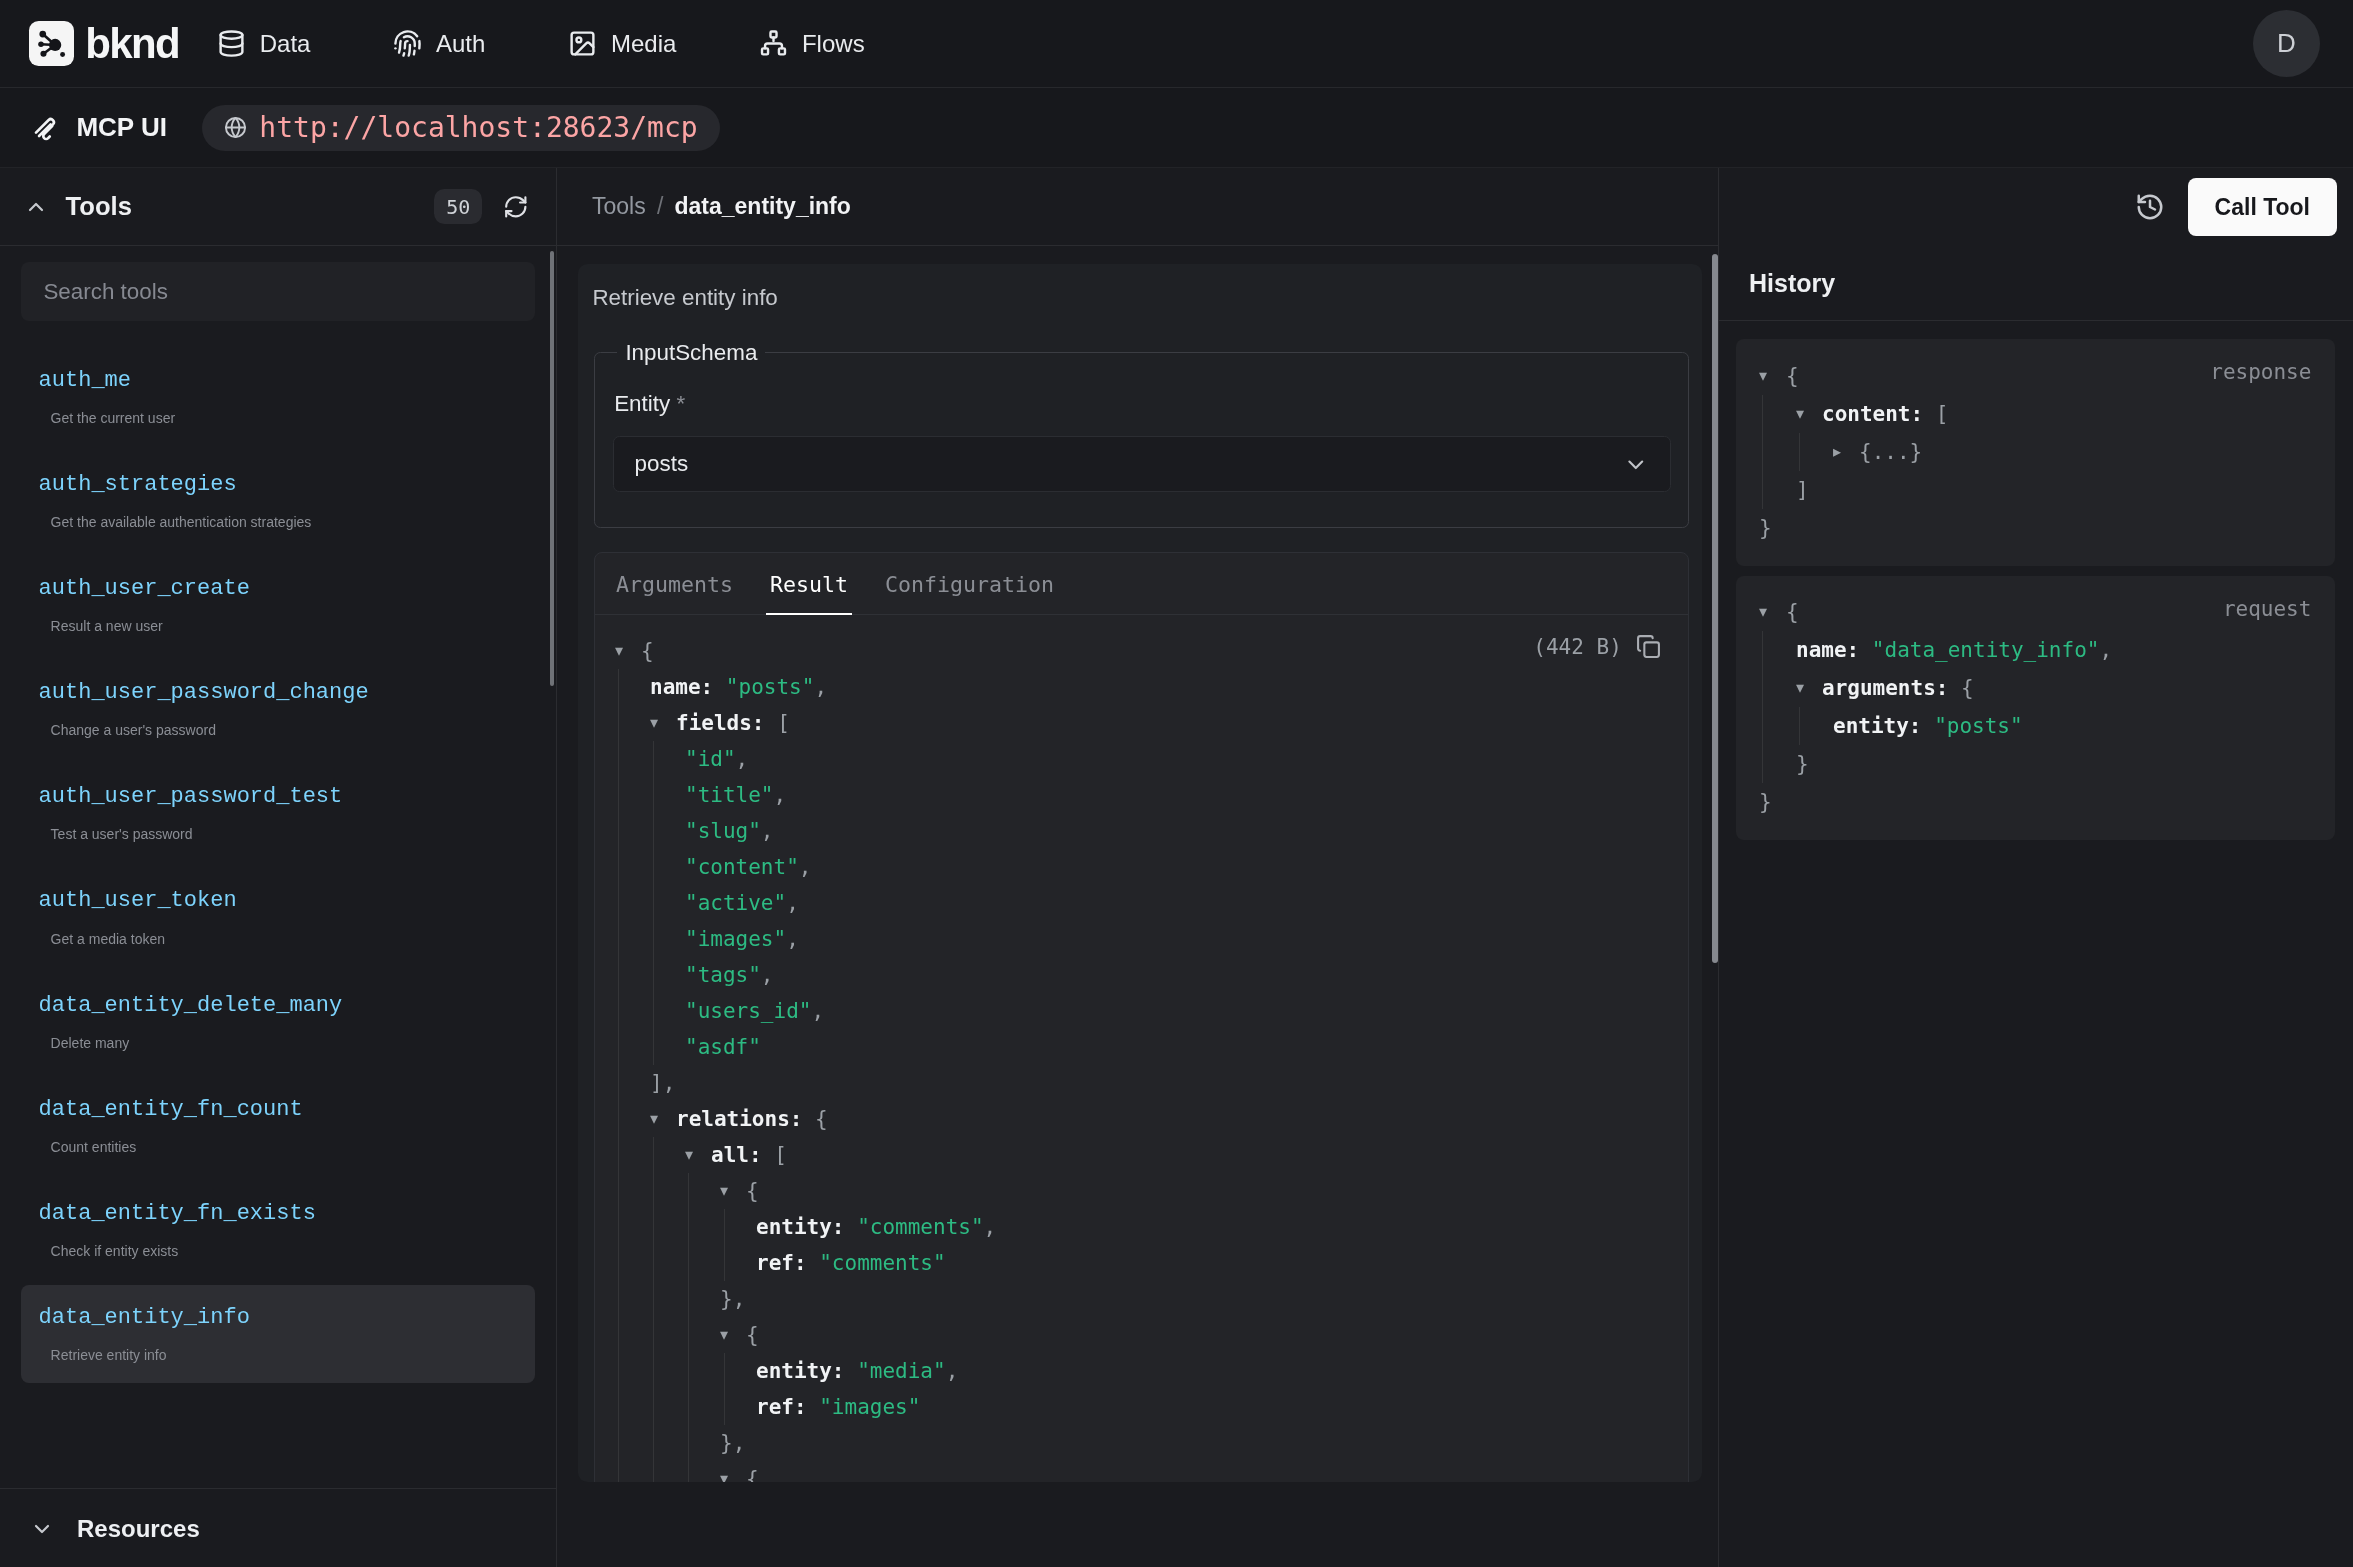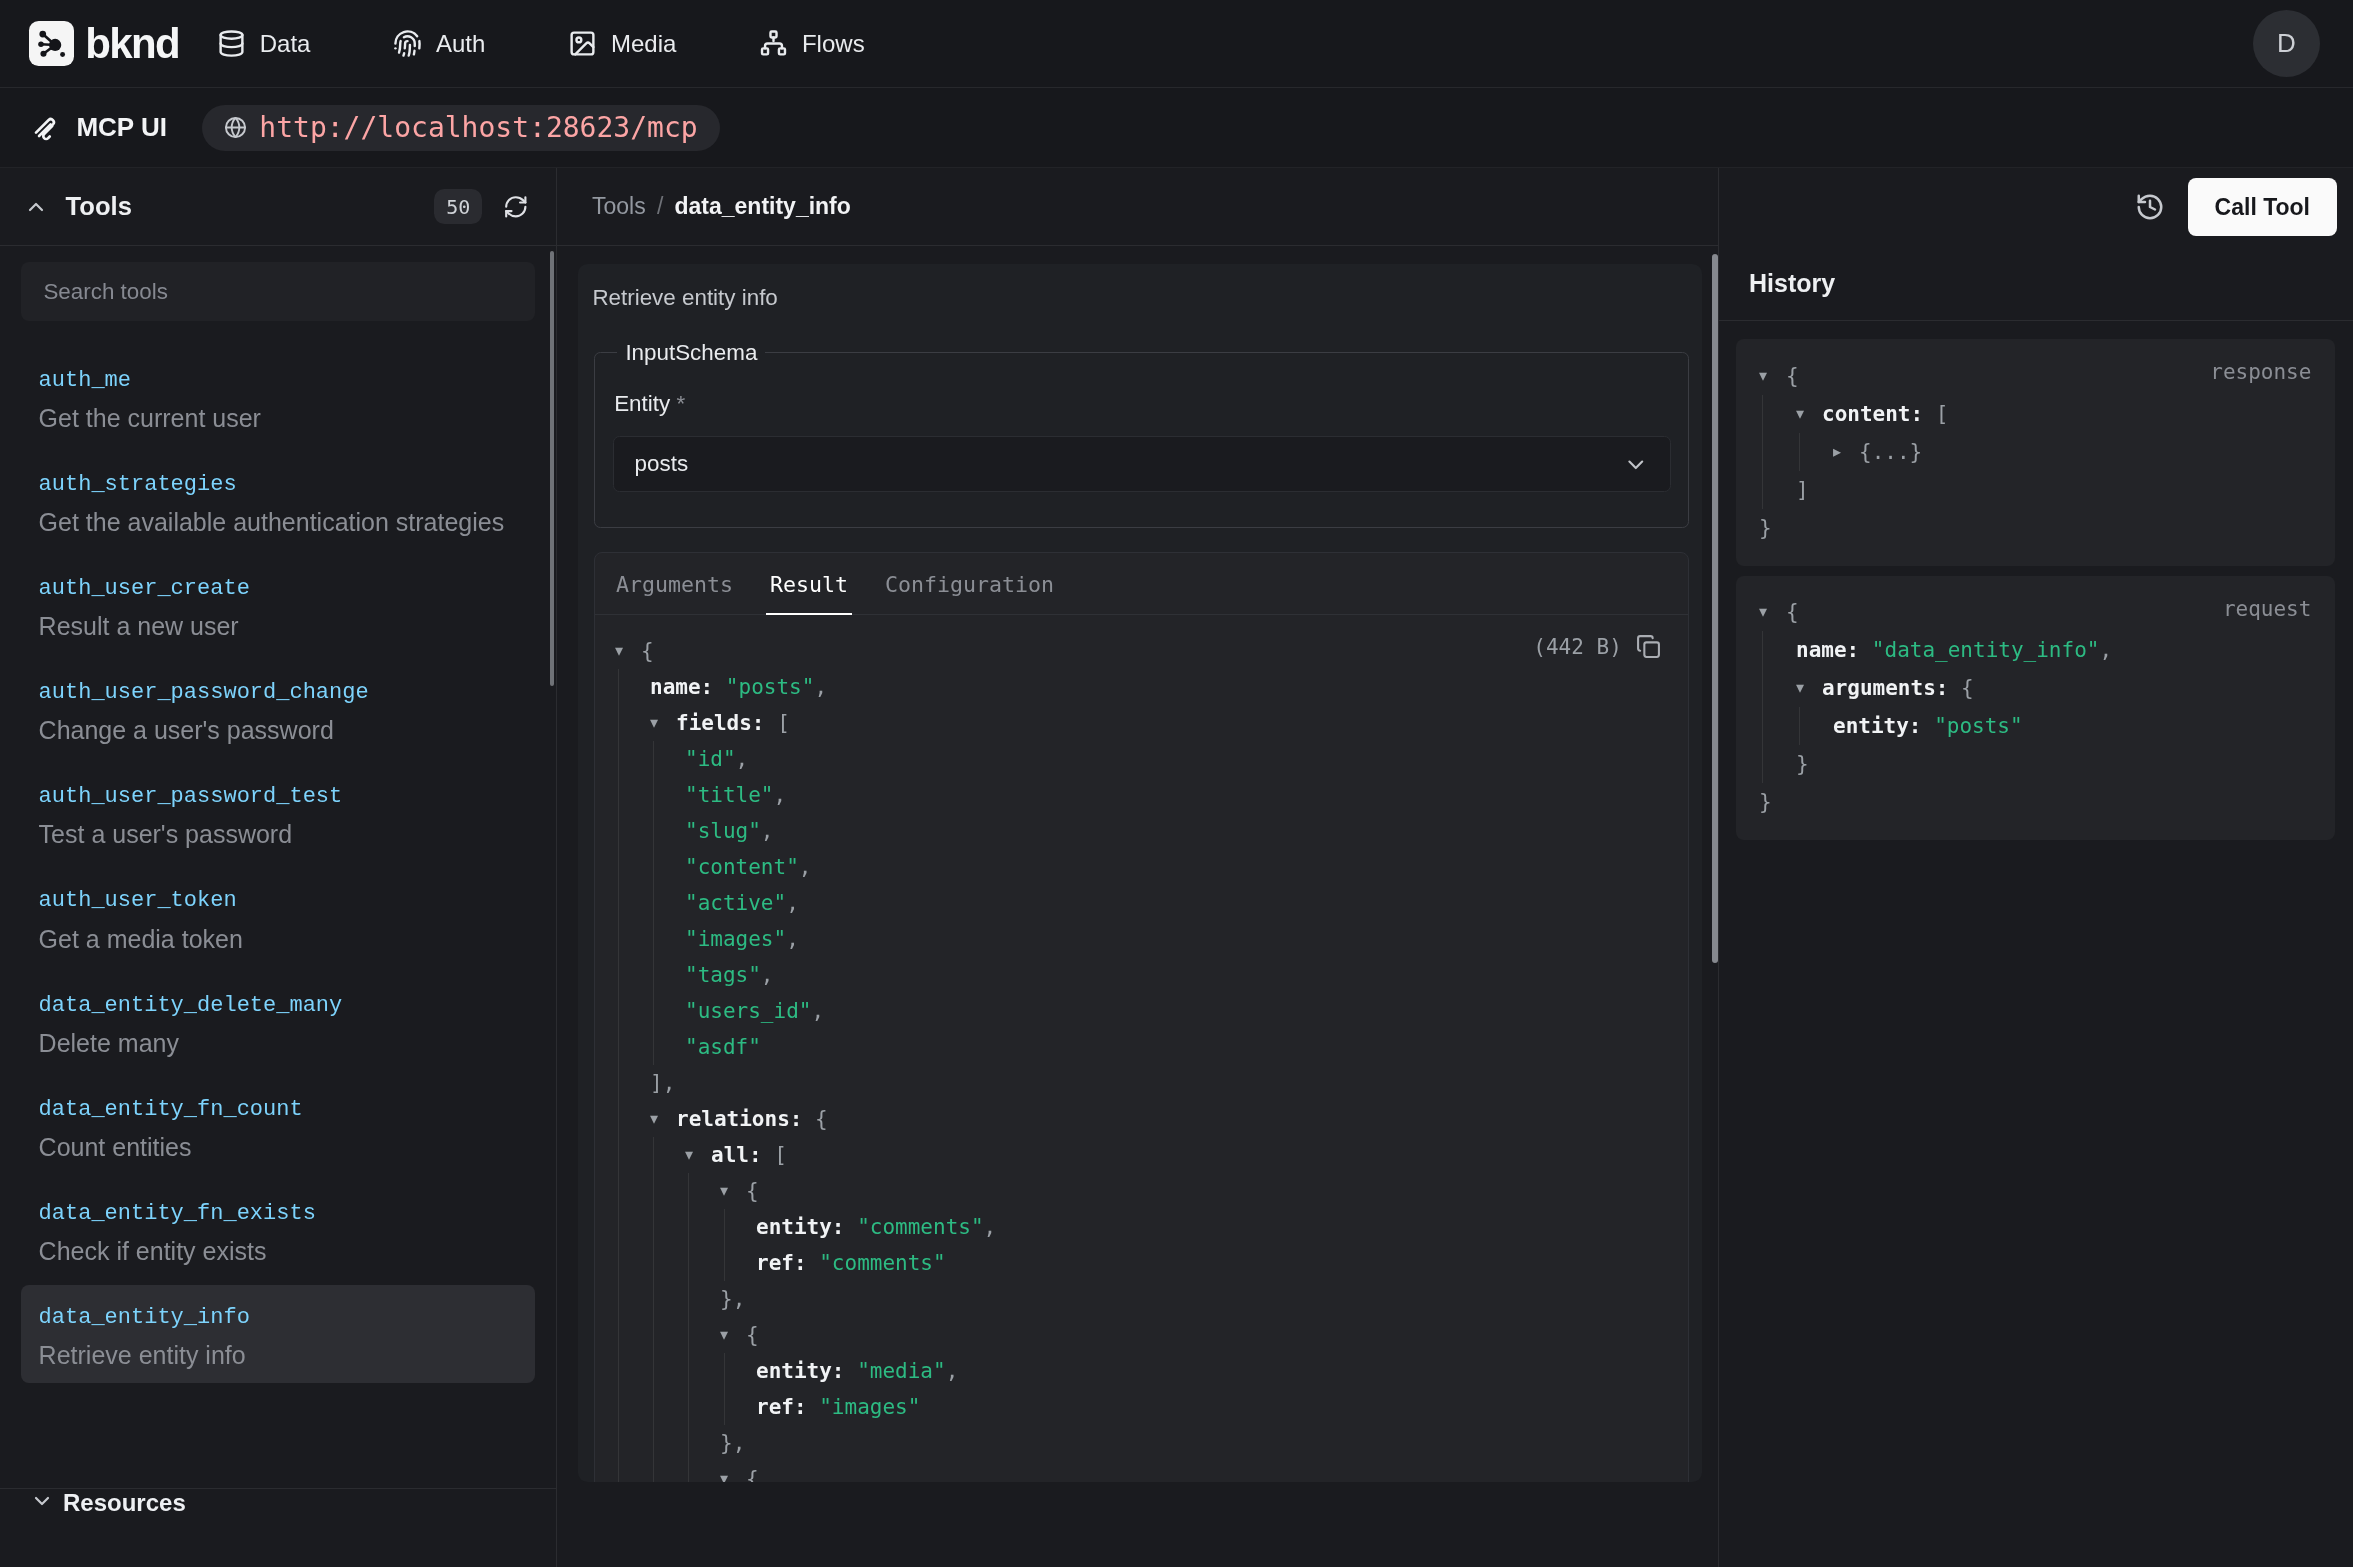--- a/index.html
+++ b/index.html
@@ -48,23 +48,23 @@
   .refresh-btn { margin-left:21px; color:#dfe1e5; cursor:pointer; }
   .side-search { padding:16px 21px 0 21px; flex:none; }
   .side-search input { width:100%; height:59px; background:#212226; border:none; outline:none;
     border-radius:8px; padding:0 22.4px; font-size:22.4px; color:#e8eaec;
     font-family:"Liberation Sans", sans-serif; }
   .side-search input::placeholder { color:#868991; }
   .tool-list { flex:1 1 auto; overflow:hidden; padding:27px 21px 0 21px; }
   .tool-item { padding:17.6px 17.6px 14.4px 17.6px; border-radius:8px; margin-bottom:6.4px; cursor:pointer; }
   .tool-item.selected { background:#2d2e33; }
   .tname { font-family:Liberation Mono, monospace; font-size:22px; line-height:29px; color:#7dd3fc; }
-  .tdesc { font-size:25px; line-height:25.6px; color:#8b8e95; margin-top:11.2px; }
+  .tdesc { font-size:14px; line-height:25.6px; color:#8b8e95; margin-top:11.2px;margin-left:12px; }
   .side-footer { flex:none; height:80px; border-top:0.8px solid rgba(255,255,255,.08);
-    display:flex; padding:0 30px; gap:9px; cursor:pointer; }
+    display:flex; align-items:center; padding:0 30px; gap:23px; cursor:pointer; }
   .side-footer .title { font-size:24px; font-weight:bold; color:#eef0f3; }
   .side-scrollthumb { position:absolute; right:1.6px; top:83px; width:4.8px; height:435px;
     background:#6f7277; border-radius:2.4px; }
 
   
   .crumb-bar { height:78px; border-bottom:0.8px solid rgba(255,255,255,.08);
     display:flex; align-items:center; padding:0 24px 0 35px; }
   .crumb-section { font-size:23px; color:#9398a0; cursor:pointer; }
   .crumb-sep { font-size:23px; color:#6e7177; margin:0 11.2px; }
   .crumb-tool { font-size:23px; font-weight:bold; color:#f2f3f5; }

